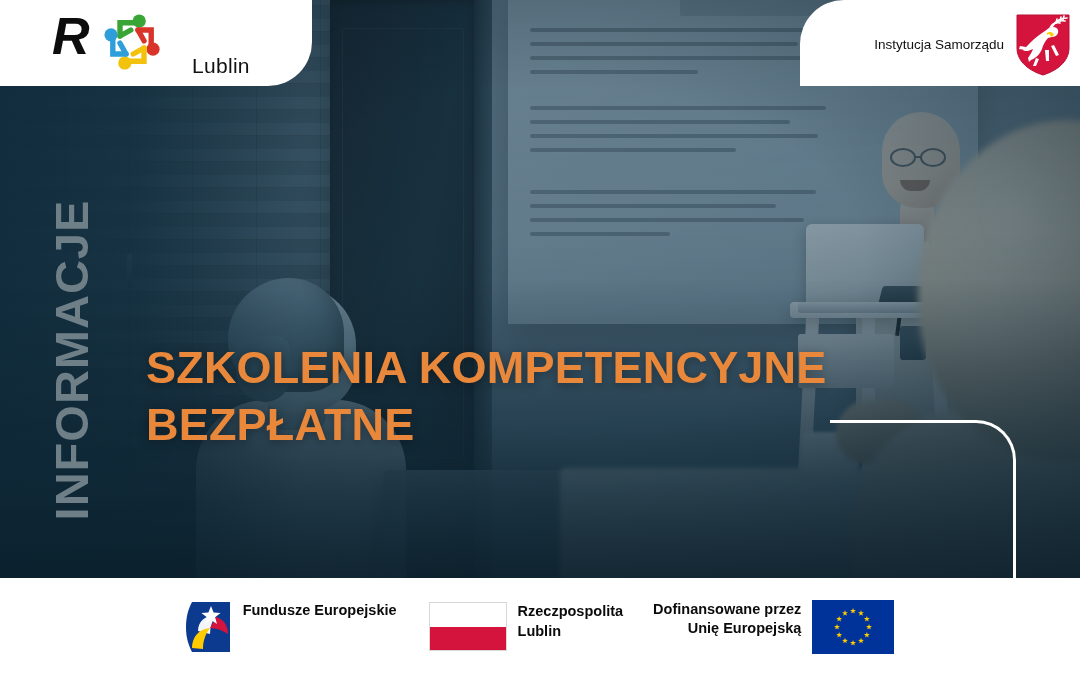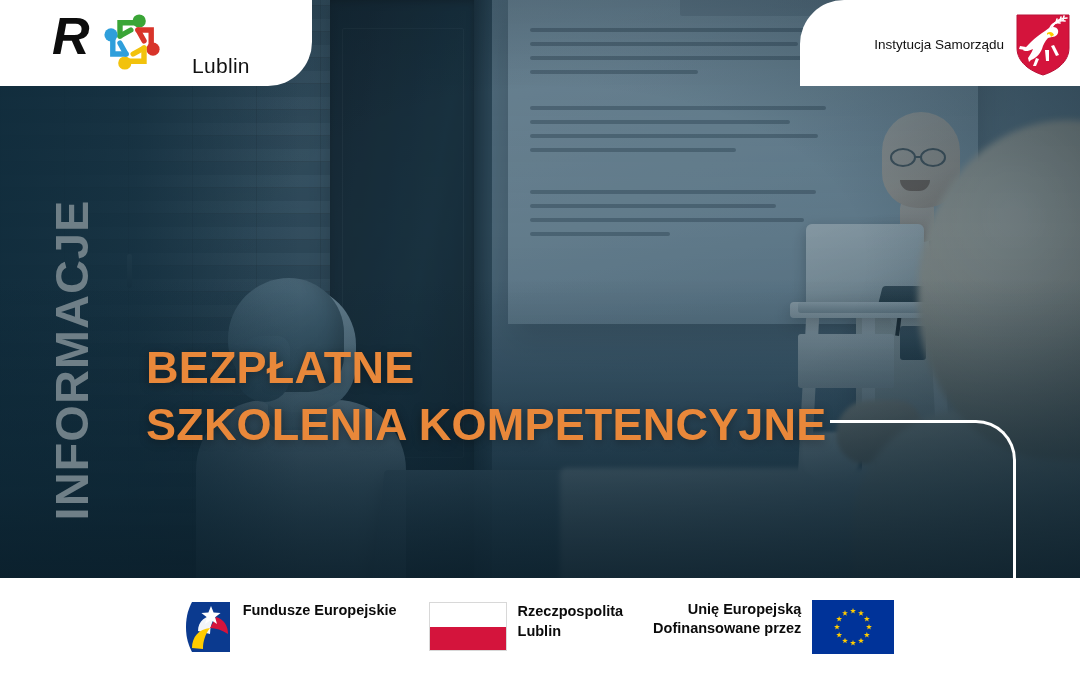--- a/index.html
+++ b/index.html
@@ -327,22 +327,22 @@
         <path d="M34 14 C36 10 40 8 44 9"></path>
       </g>
 
       <path d="M31 19 C34 17 37 18 38 21 L35 23 C34 20 33 19 31 21 Z" fill="#ffcc00"></path>
     </svg>
   </div>
 
   <div class="vertword">INFORMACJE</div>
 
   <div class="headline">
+    <div class="h-line">SZKOLENIA KOMPETENCYJNE</div>
     <div class="h-line">BEZPŁATNE</div>
-    <div class="h-line">SZKOLENIA KOMPETENCYJNE</div>
   </div>
 
   <div class="rule"></div>
 
   <div class="footer">
 
     <div class="fblock">
       <svg class="fe-logo" viewBox="0 0 46 52">
         <path d="M6 1 H44 V51 H6 C3 45 0 38 0 26 C0 14 3 7 6 1 Z" fill="#0b3a8f"></path>
         <path d="M12 30 C12 20 20 14 30 14 C26 20 24 26 24 33 Z" fill="#ffffff" opacity=".95"></path>
@@ -361,22 +361,22 @@
           <div class="r"></div>
       </div>
       <div class="ftxt">
         <div>Rzeczpospolita</div>
         <div>Lublin</div>
       </div>
     </div>
 
     <div class="fblock fb-gap2">
       <div class="ftxt r">
+        <div>Dofinansowane przez</div>
         <div>Unię Europejską</div>
-        <div>Dofinansowane przez</div>
       </div>
       <svg class="eu-flag" viewBox="0 0 82 54">
         <rect width="82" height="54" fill="#003399"></rect>
         <g fill="#ffcc00" id="eustars">
             <polygon points="41.00,7.90 41.73,10.00 43.95,10.04 42.18,11.38 42.82,13.51 41.00,12.24 39.18,13.51 39.82,11.38 38.05,10.04 40.27,10.00"></polygon>
             <polygon points="49.00,10.04 49.73,12.14 51.95,12.19 50.18,13.53 50.82,15.65 49.00,14.38 47.18,15.65 47.82,13.53 46.05,12.19 48.27,12.14"></polygon>
             <polygon points="54.86,15.90 55.59,18.00 57.80,18.04 56.04,19.38 56.68,21.51 54.86,20.24 53.03,21.51 53.68,19.38 51.91,18.04 54.13,18.00"></polygon>
             <polygon points="57.00,23.90 57.73,26.00 59.95,26.04 58.18,27.38 58.82,29.51 57.00,28.24 55.18,29.51 55.82,27.38 54.05,26.04 56.27,26.00"></polygon>
             <polygon points="54.86,31.90 55.59,34.00 57.80,34.04 56.04,35.38 56.68,37.51 54.86,36.24 53.03,37.51 53.68,35.38 51.91,34.04 54.13,34.00"></polygon>
             <polygon points="49.00,37.76 49.73,39.85 51.95,39.90 50.18,41.24 50.82,43.36 49.00,42.10 47.18,43.36 47.82,41.24 46.05,39.90 48.27,39.85"></polygon>

